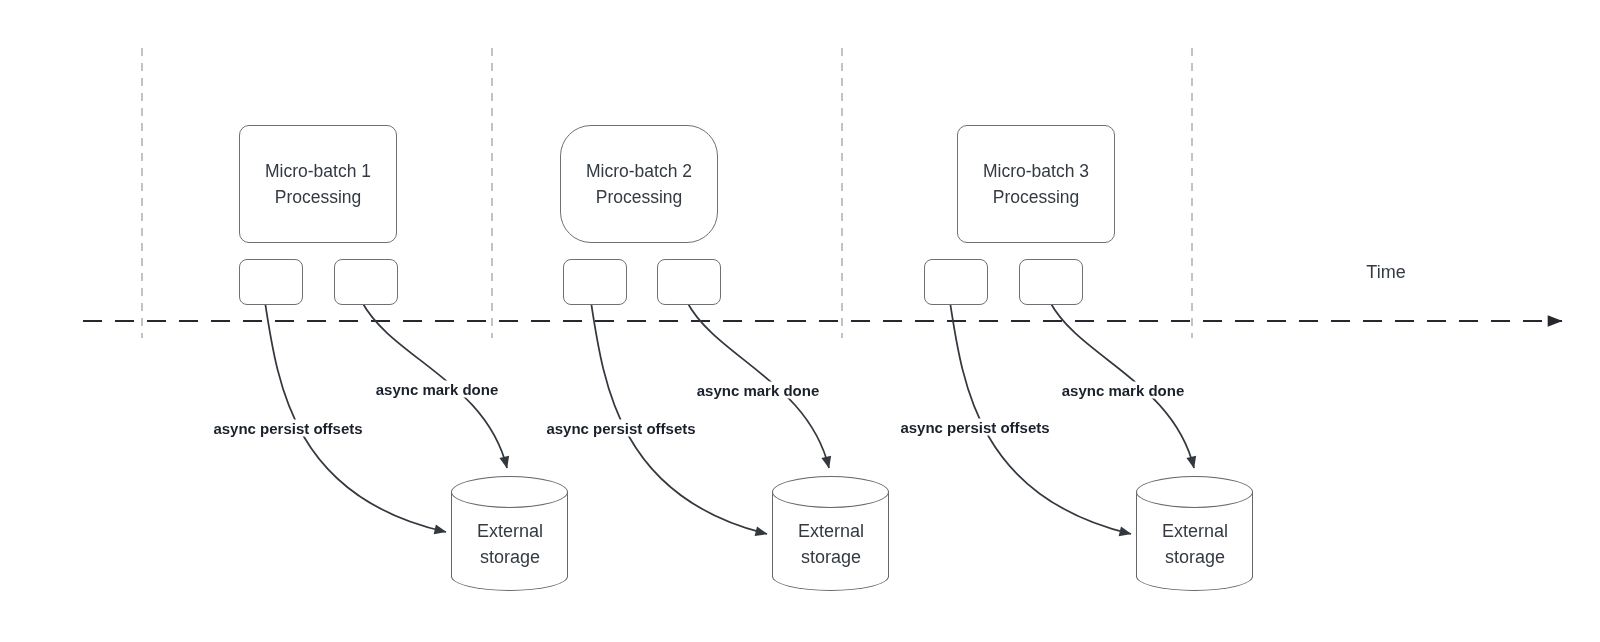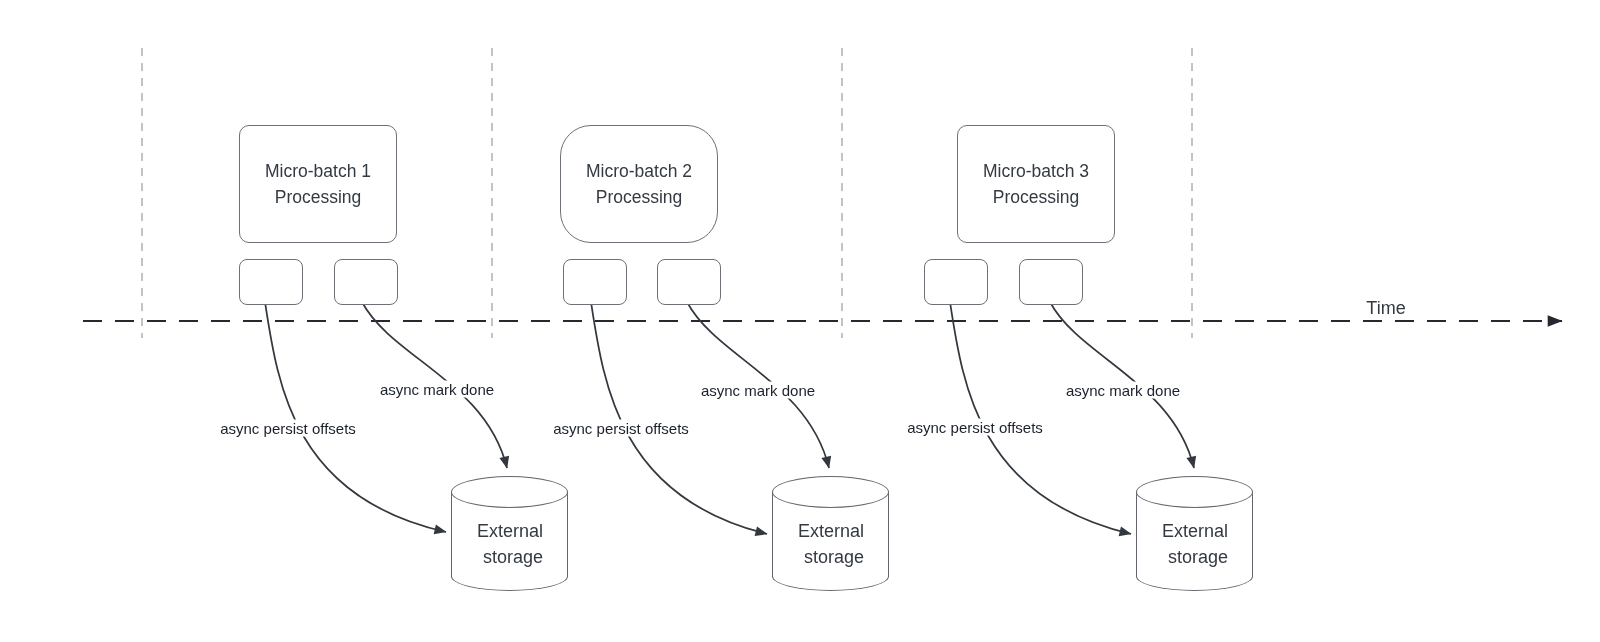--- a/index.html
+++ b/index.html
@@ -23,29 +23,29 @@
   .cyl-top{
     position:absolute;left:0;top:0;width:115px;height:30px;border:1.5px solid #63666c;
     border-radius:50%;background:#ffffff;z-index:2;
   }
   .cyl-body{
     position:absolute;left:0;top:15px;width:115px;height:99px;border:1.5px solid #63666c;
     border-top:none;border-radius:0 0 59px 59px / 0 0 15px 15px;background:#ffffff;z-index:1;
   }
   .cyl-text{
     position:absolute;left:0;top:22px;width:118px;height:92px;z-index:3;
-    display:flex;align-items:center;justify-content:center;text-align:right;
+    display:flex;align-items:center;justify-content:center;text-align:center;
     font-size:18px;line-height:26px;color:#343a42;white-space:pre-line;
   }
   .edge-label{
     position:absolute;transform:translate(-50%,-50%);background:#ffffff;padding:0 3px;
-    font-size:15px;font-weight:normal;color:#1b212c;white-space:nowrap;z-index:4;
+    font-size:15px;font-weight:bold;color:#1b212c;white-space:nowrap;z-index:4;
   }
   .time-label{
-    position:absolute;transform:translate(-50%,-50%);font-size:18px;color:#343a42;z-index:4;margin-top:36px;
+    position:absolute;transform:translate(-50%,-50%);font-size:18px;color:#343a42;z-index:4;
   }
 </style>
 </head>
 <body>
 
 <div class="canvas">
 
   <svg class="layer" viewBox="0 0 1600 642">
     <defs>
       <marker id="arrow" viewBox="0 0 14 12" refX="12.5" refY="6" markerWidth="14" markerHeight="12" markerUnits="userSpaceOnUse" orient="auto-start-reverse">

